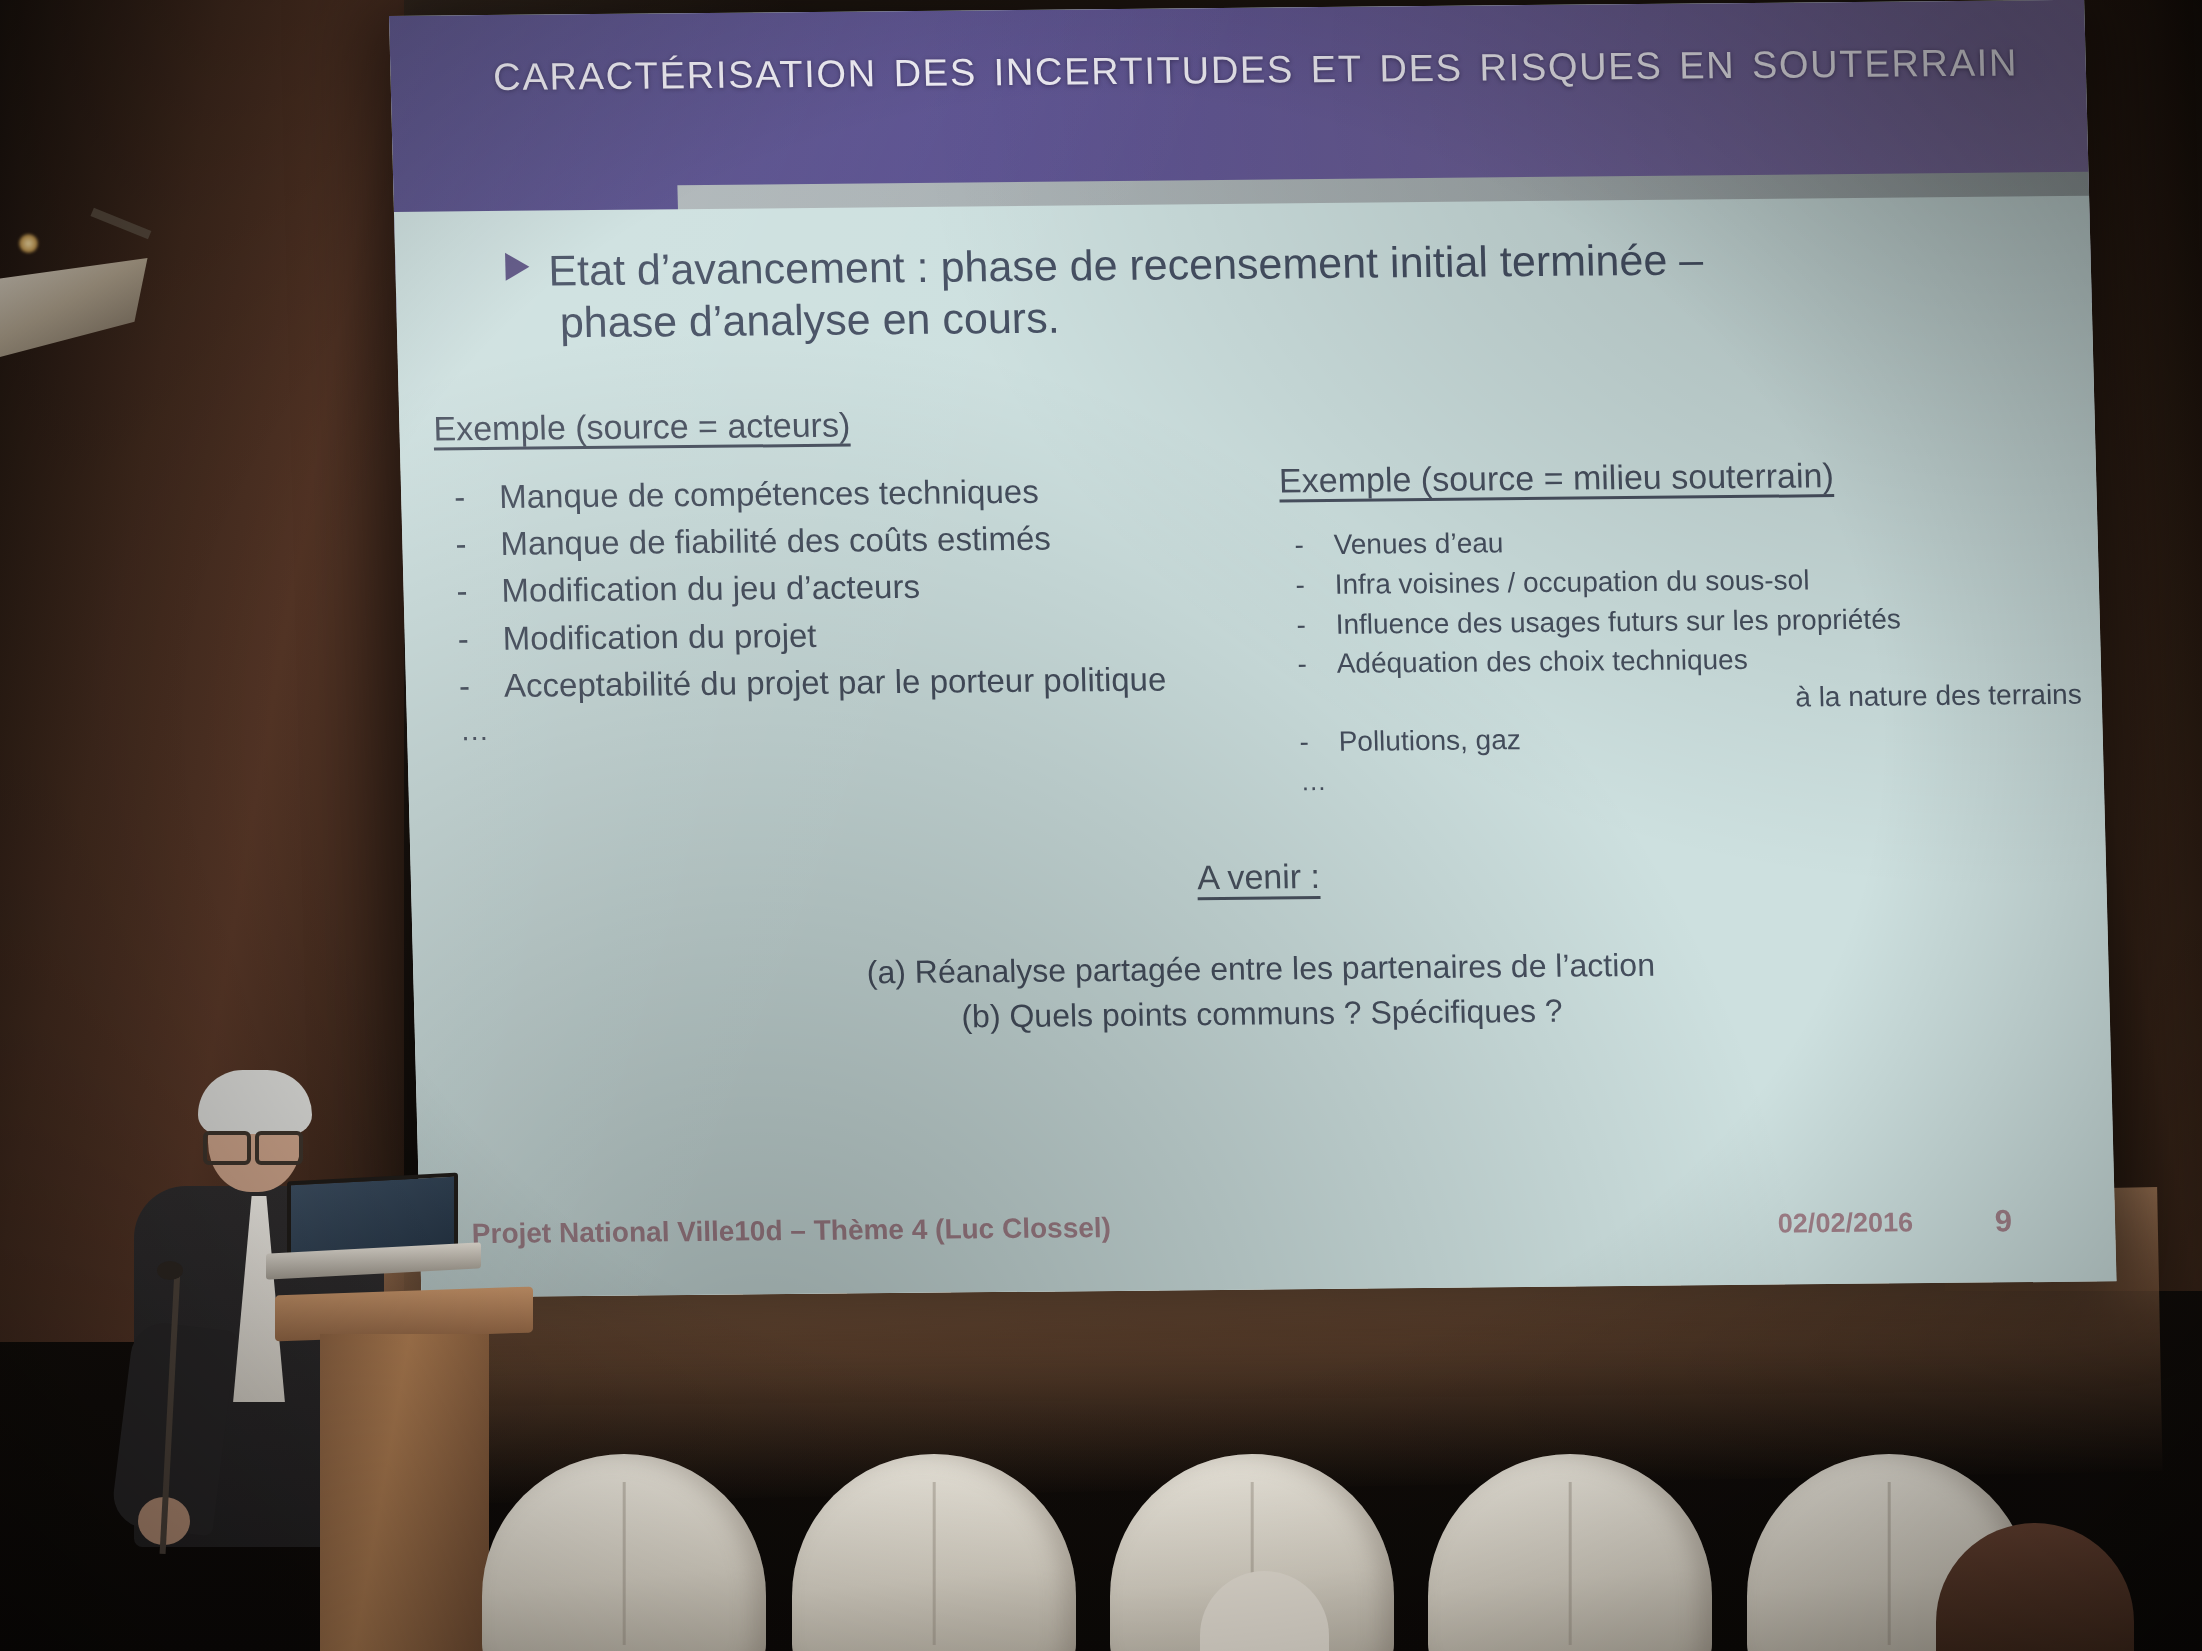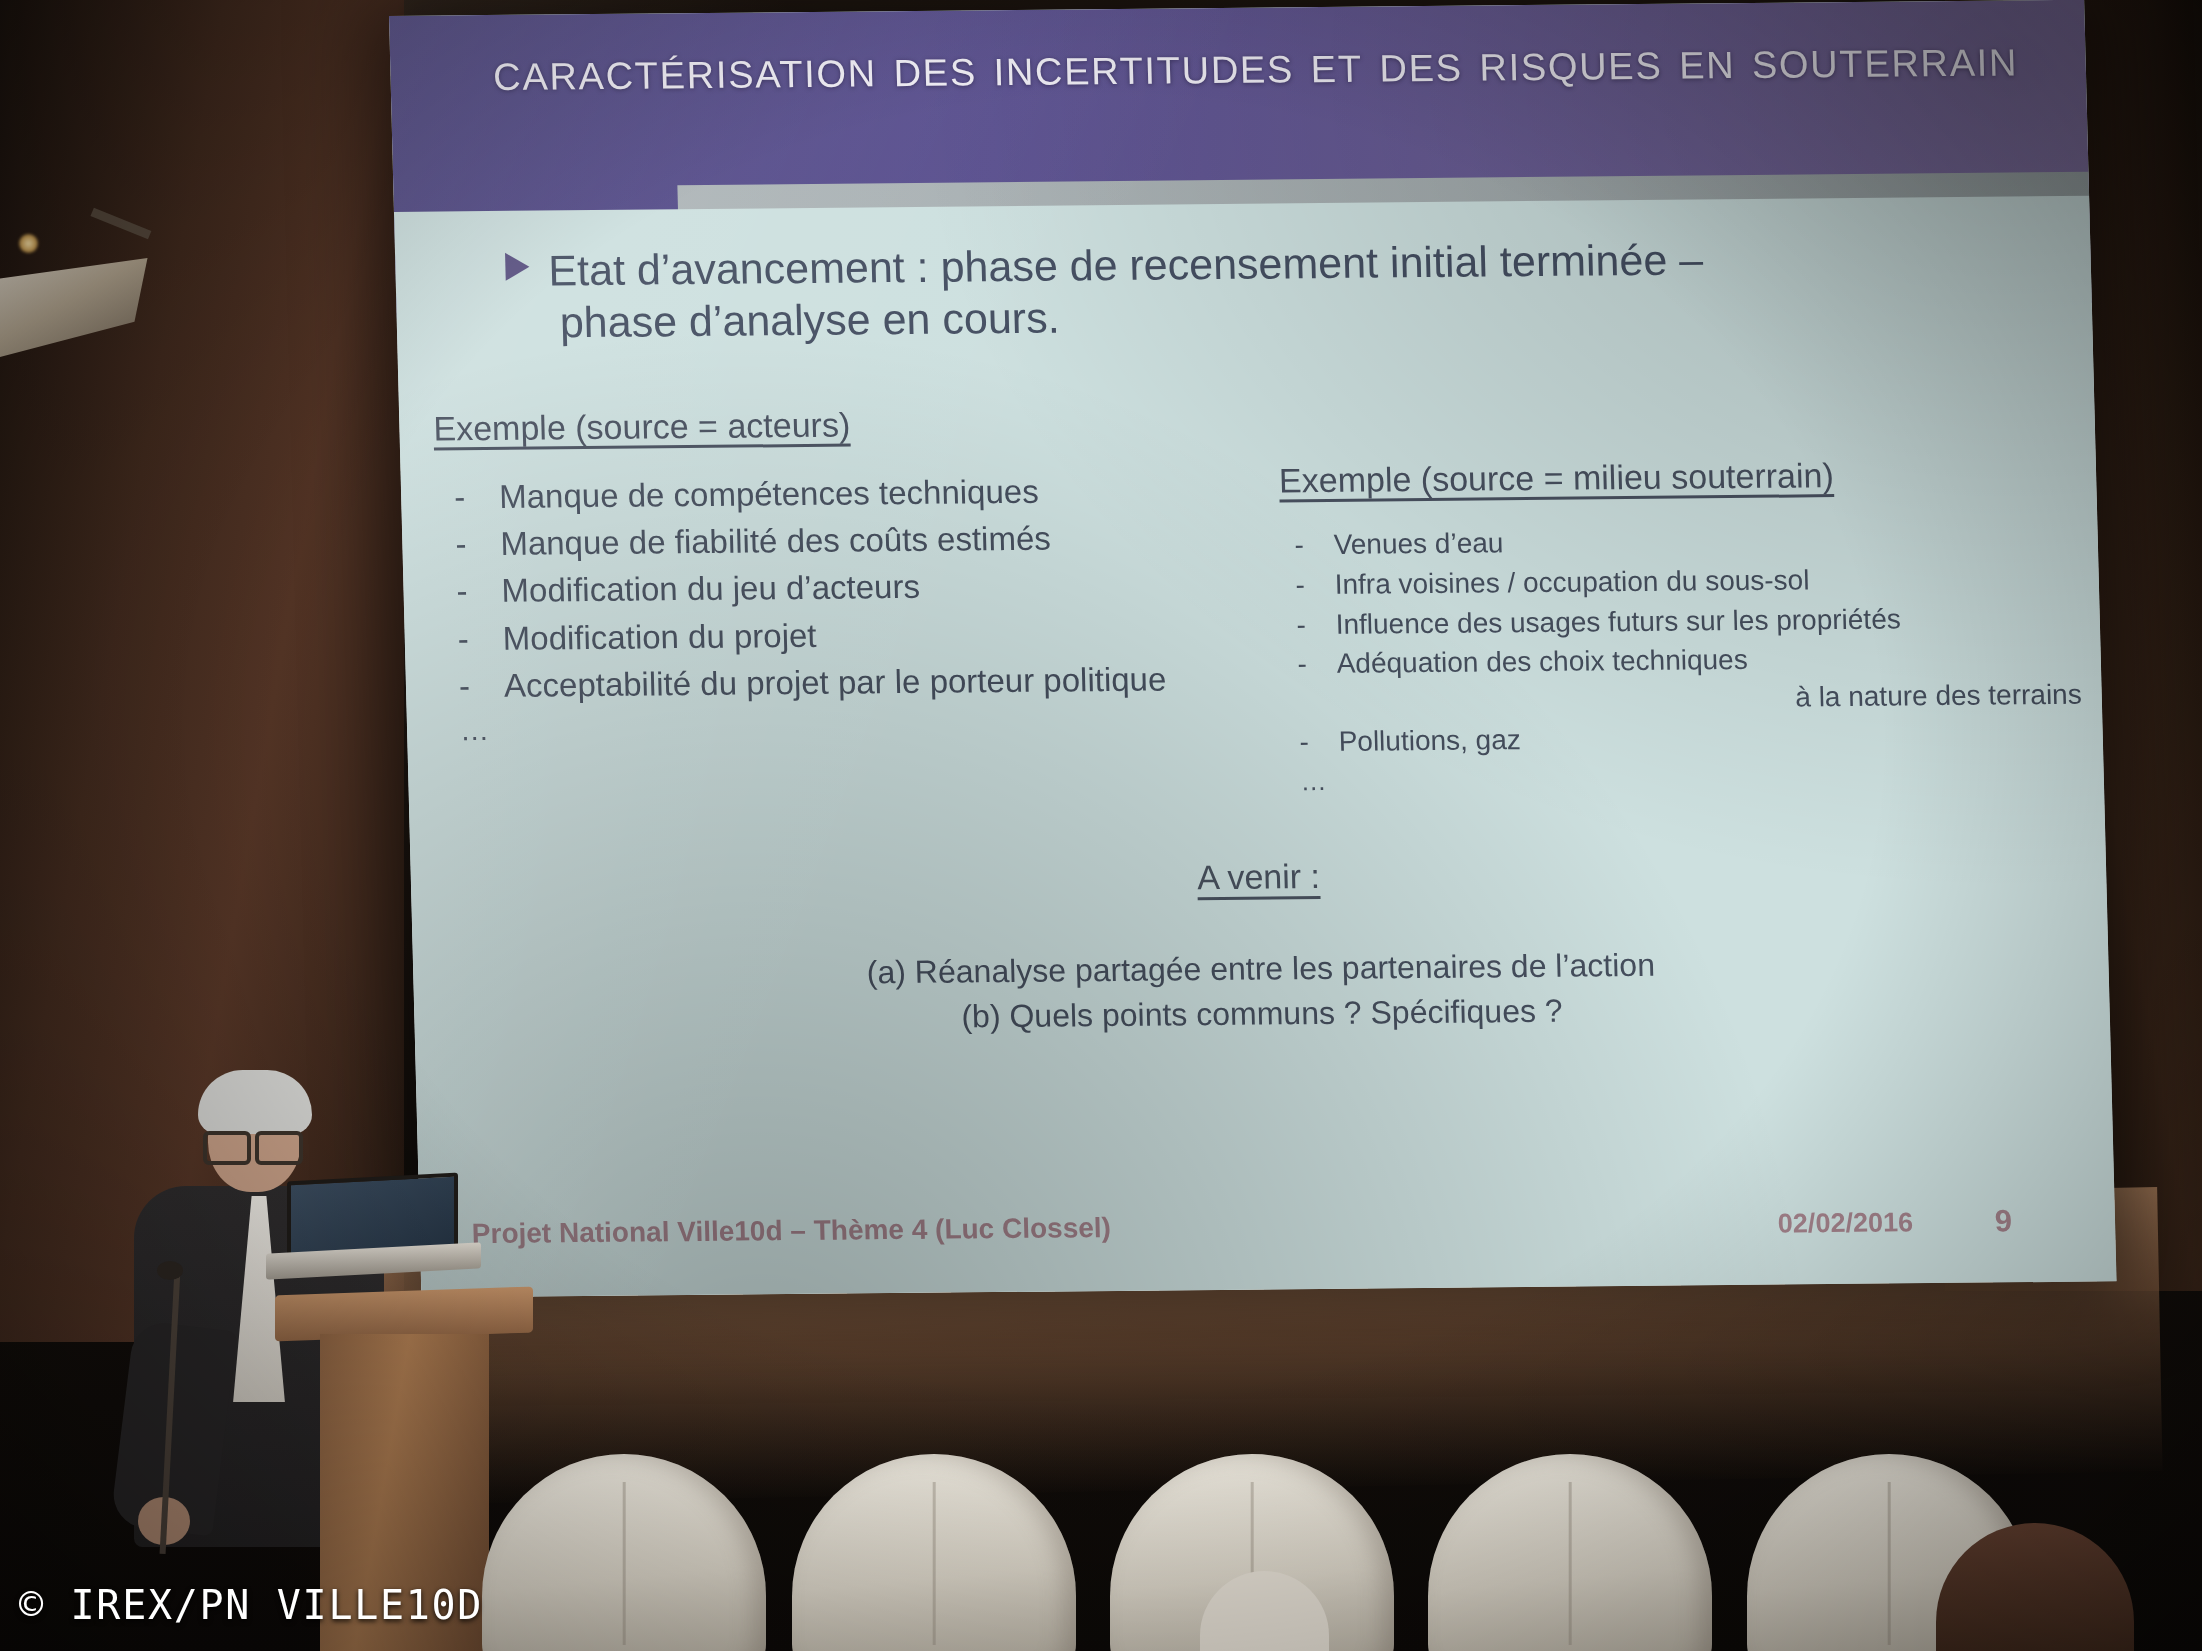--- a/index.html
+++ b/index.html
@@ -347,16 +347,15 @@
         <div class="chair-seam"></div>
       </div>
     <div class="chair c5">
         <div class="chair-seam"></div>
       </div>
     <div class="head-a"></div>
     <div class="head-b"></div>
   </div>
 
   <div class="vignette"></div>
-  <div class="copyright">© IREX/PN VILLE10D</div>
 
 </div>
 
 
 </body></html>

